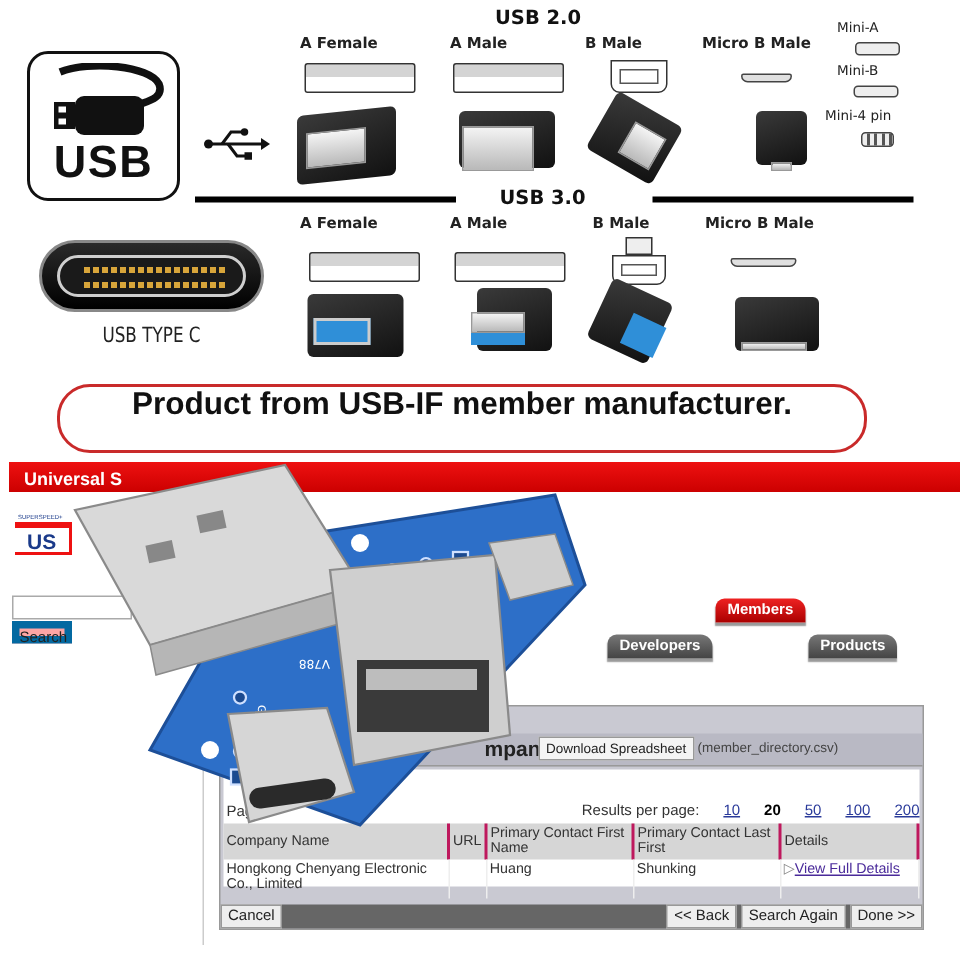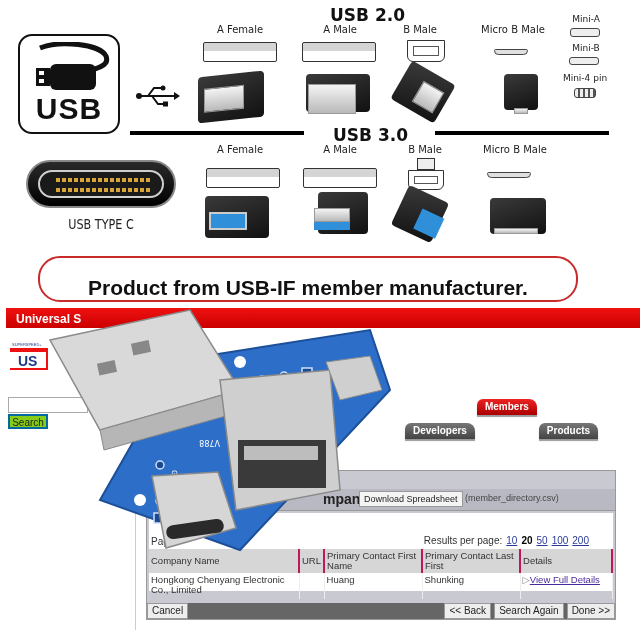--- a/index.html
+++ b/index.html
@@ -6,67 +6,67 @@
   body { width: 640px; height: 638px; background: #fff; position: relative; overflow: hidden; font-family: "Liberation Sans", sans-serif; }
   .abs { position: absolute; }
 
   
   .usb-logo { left: 18px; top: 34px; width: 102px; height: 100px; border: 2px solid #111; border-radius: 14px; background: #fff; }
   .usb-logo .cable { left: 10px; top: 6px; width: 84px; height: 50px; }
   .usb-logo .word { left: 0; right: 0; bottom: 6px; text-align: center; font-weight: bold; font-size: 30px; color: #111; letter-spacing: 1px; }
 
   .trident { left: 136px; top: 84px; width: 44px; height: 24px; }
 
-  .section-title { font-weight: bold; font-size: 17px; color: #111; font-family: "DejaVu Sans", sans-serif; }
-  .label { font-size: 10px; color: #222; font-family: "DejaVu Sans", sans-serif; text-align: center; }
-  .small-label { font-size: 9px; color: #222; font-family: "DejaVu Sans", sans-serif; text-align: center; }
+  .section-title { font-weight: bold; font-size: 13px; color: #111; font-family: "DejaVu Sans", sans-serif; }
+  .label { font-size: 10px; color: #222; font-family: "DejaVu Sans", sans-serif; text-align: left; font-weight: bold; }
+  .small-label { font-size: 9px; color: #222; font-family: "DejaVu Sans", sans-serif; text-align: left; }
 
   .slot { border: 1.5px solid #333; border-radius: 2px; background: linear-gradient(#d4d4d4 0 45%, #fff 45% 100%); }
   .bshape { border: 1.5px solid #333; background: #fff; border-radius: 0 0 6px 6px; }
   .bshape::after { content: ""; position: absolute; left: 5px; right: 5px; top: 5px; bottom: 5px; border: 1px solid #555; }
   .micro-slot { border: 1.2px solid #444; border-radius: 3px 3px 8px 8px; background: #e0e0e0; }
   .mini { border: 1.2px solid #444; border-radius: 3px; background: #eee; }
 
   .plug-dark { background: linear-gradient(160deg,#3a3a3a,#111); border-radius: 4px; }
   .plug-silver { background: linear-gradient(180deg,#f4f4f4,#b9b9b9); border: 1px solid #999; }
   .plug-blue { background: #2f8fd8; }
 
   .rule { background: #000; height: 4px; }
 
   
   .typec-outer { left: 26px; top: 160px; width: 150px; height: 48px; border-radius: 24px; background: linear-gradient(#2a2a2a,#000); border: 2px solid #888; }
   .typec-inner { left: 10px; top: 8px; width: 126px; height: 28px; border-radius: 14px; border: 2px solid #cfcfcf; background: #1a1a1a; }
   .pins { left: 16px; width: 94px; height: 4px; background: repeating-linear-gradient(90deg,#d8a53a 0 4px,transparent 4px 6px); }
   .typec-label { left: 26px; top: 216px; width: 150px; text-align: center; font-family: "DejaVu Sans", sans-serif; font-size: 14px; color: #222; transform: scaleX(0.8); }
 
   
-  .banner { left: 38px; top: 256px; width: 540px; height: 46px; border: 2px solid #c92a2a; border-radius: 22px; background: #fff; display: flex; align-items: flex-end; justify-content: center; }
+  .banner { left: 38px; top: 256px; width: 540px; height: 46px; border: 2px solid #c92a2a; border-radius: 22px; background: #fff; display: flex; align-items: flex-start; justify-content: center; }
   .banner span { font-weight: bold; font-size: 21px; color: #111; }
 
   
   .redbar { left: 6px; top: 308px; width: 634px; height: 20px; background: linear-gradient(#e11 ,#c00); }
   .redbar span { color: #fff; font-weight: bold; font-size: 12px; position: absolute; left: 10px; top: 4px; }
   .usbif-logo { left: 8px; top: 340px; width: 60px; height: 36px; }
   .search-input { left: 8px; top: 397px; width: 80px; height: 16px; border: 1px solid #aaa; background: #fff; }
-  .search-btn { left: 8px; top: 414px; width: 40px; height: 15px; border: 2px solid #0369a1; background: #84cc16; font-size: 10px; color: #222; text-align: center; line-height: 13px; }
+  .search-btn { left: 8px; top: 414px; width: 40px; height: 15px; border: 5px solid #0369a1; background: #fca5a5; font-size: 10px; color: #222; text-align: center; line-height: 13px; }
   .vline { left: 135px; top: 440px; width: 1px; height: 190px; background: #ccc; }
 
   .tabs { left: 405px; top: 399px; display: flex; gap: 2px; }
   .tab { height: 16px; padding: 0 8px; font-size: 10px; font-weight: bold; color: #fff; line-height: 16px; border-radius: 6px 8px 0 0; box-shadow: 0 2px 1px #999; }
   .tab.dark { background: linear-gradient(#777,#444); margin-top: 24px; }
   .tab.active { background: linear-gradient(#e22,#a00); }
 
   .panel { left: 146px; top: 470px; width: 470px; height: 150px; background: #c9c9d2; border: 1px solid #999; }
   .panel-head { left: 0; top: 18px; width: 100%; height: 22px; background: #b9b9c4; border-bottom: 1px solid #999; }
   .panel-title { left: 176px; top: 2px; font-weight: bold; font-size: 14px; color: #222; }
   .dl-btn { left: 212px; top: 2px; height: 16px; padding: 0 4px; background: #f4f4f4; border: 1px solid #999; font-size: 9px; color: #222; line-height: 14px; }
   .csv { left: 318px; top: 4px; font-size: 9px; color: #444; }
   .panel-body { left: 2px; top: 42px; width: 464px; height: 78px; background: #fff; }
   .page-label { left: 2px; top: 23px; font-size: 10px; color: #333; }
-  .rpp { right: 24px; top: 22px; font-size: 10px; color: #333; display: flex; gap: 4px; }
+  .rpp { right: 0; top: 22px; font-size: 10px; color: #333; display: flex; gap: 16px; }
   .rpp a { color: #2a3a9a; text-decoration: underline; }
   .rpp b { color: #000; }
   table.results { position: absolute; left: 0; top: 36px; width: 464px; border-collapse: collapse; font-size: 9.5px; color: #333; }
   table.results th { background: #d6d6d6; font-weight: normal; text-align: left; vertical-align: middle; padding: 1px 2px; border-right: 2px solid #be185d; height: 24px; line-height: 10px; }
   table.results td { padding: 2px 2px; vertical-align: top; line-height: 10px; border-right: 1px solid #eee; height: 26px; }
   table.results td a { color: #4a2a9a; text-decoration: underline; }
   .footer { left: 0; top: 132px; width: 100%; height: 16px; background: #666; display: flex; }
   .fbtn { height: 16px; background: #eee; border: 1px solid #999; font-size: 10px; color: #222; line-height: 14px; padding: 0 4px; }
 
   

